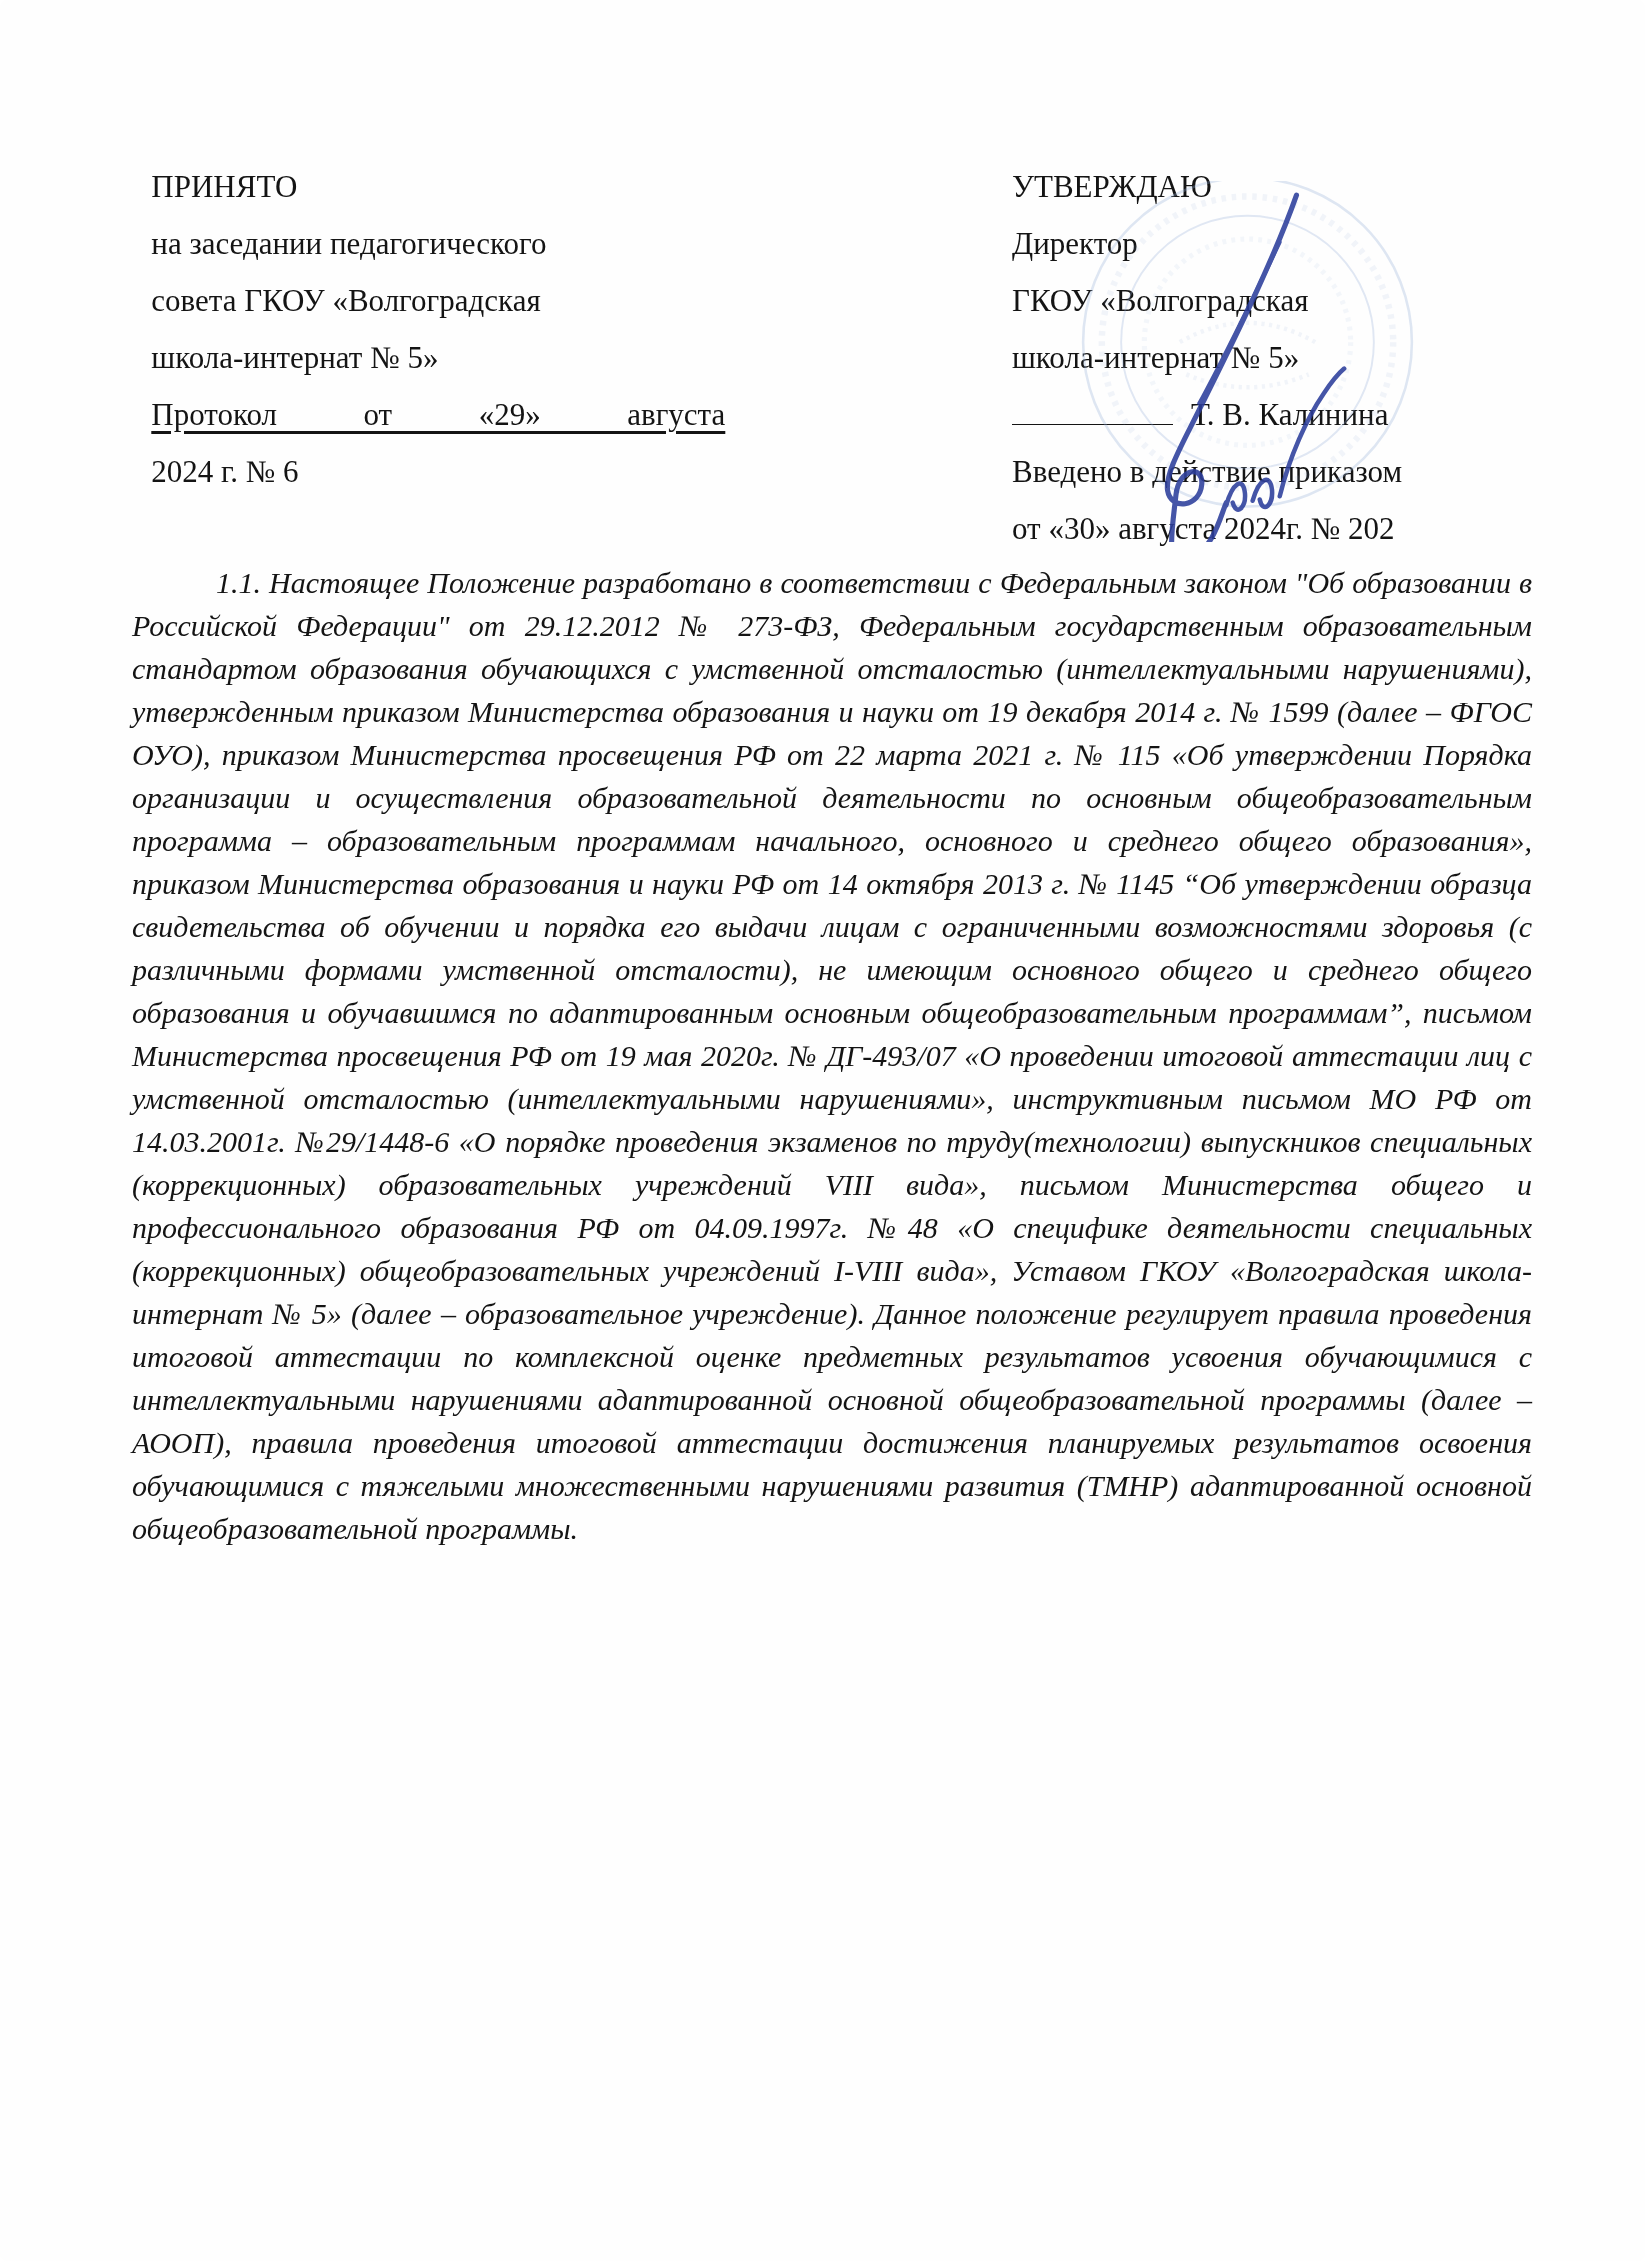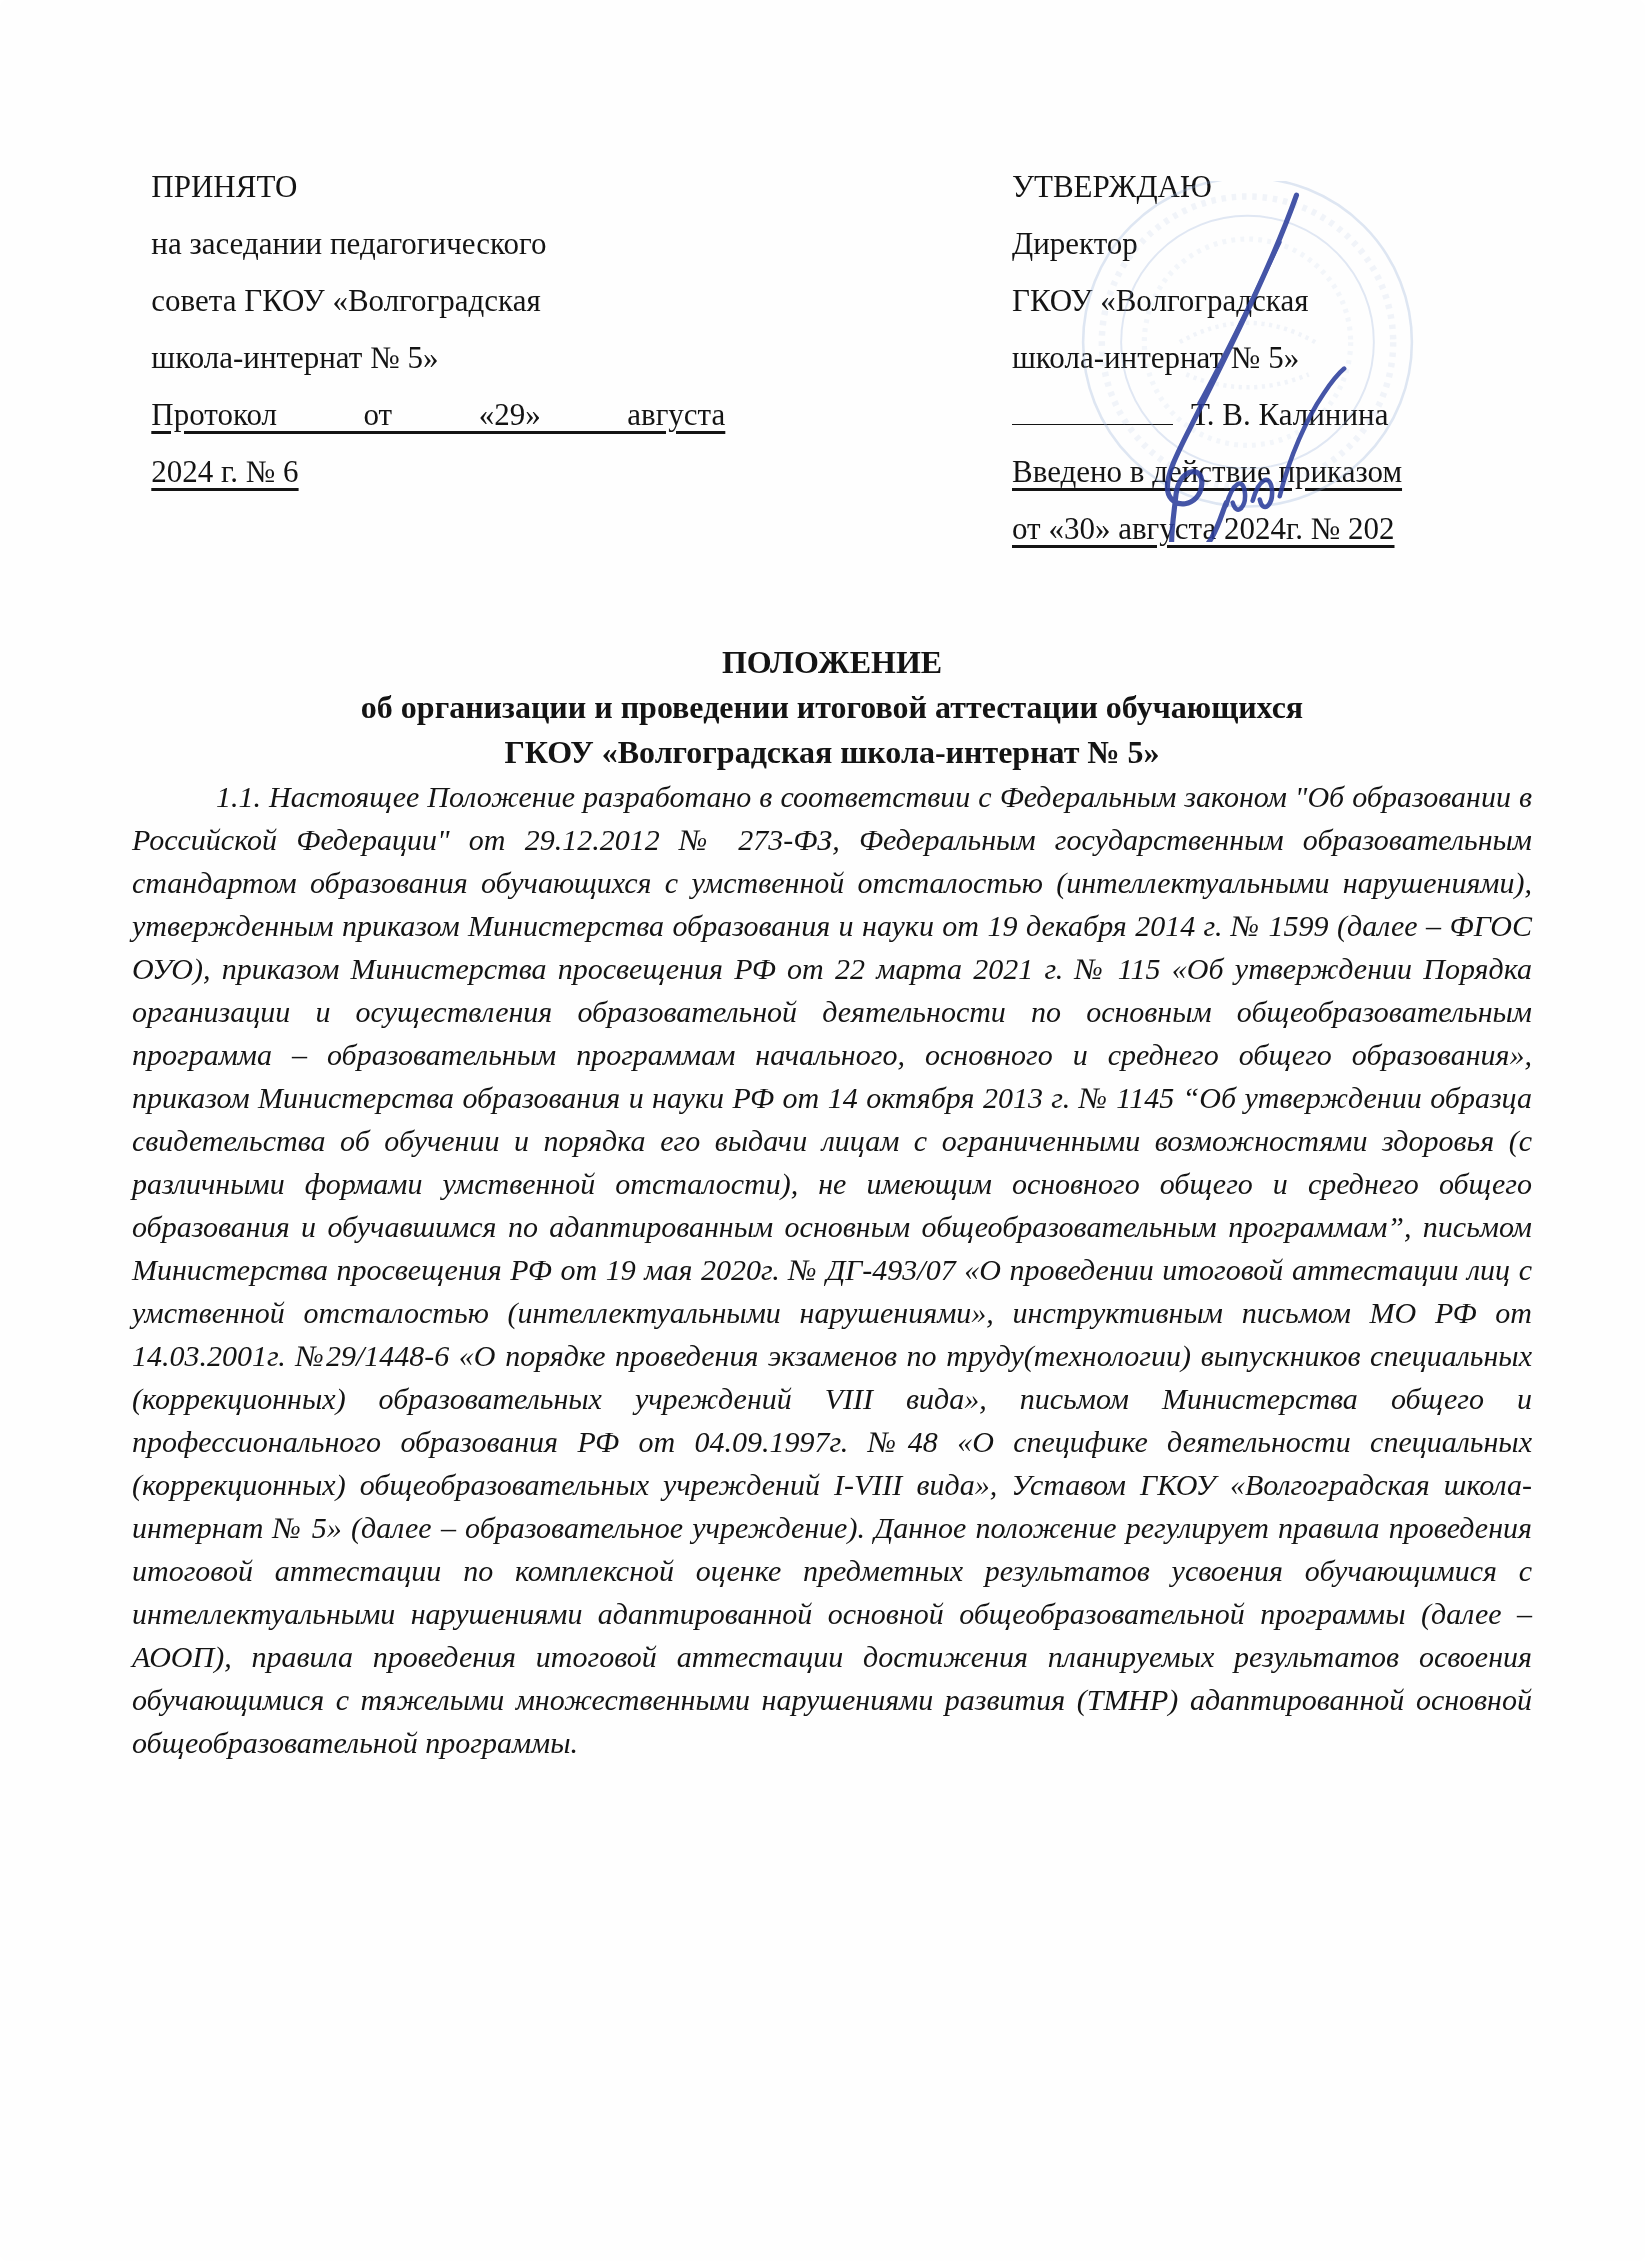--- a/index.html
+++ b/index.html
@@ -28,21 +28,21 @@
     position: absolute; left: 880px; top: 0; width: 522px;
   }
   .hline { white-space: nowrap; }
   .justify-line {
     text-align: justify;
     text-align-last: justify;
     text-decoration: underline;
     text-underline-offset: 6.4px;
     white-space: normal;
   }
-  .u { text-decoration: underline; text-underline-offset: 6.4px; }
+  .u { text-underline-offset: 6.4px; }
   .sig-row { white-space: nowrap; }
   .sig-blank {
     display: inline-block;
     width: 161px;
     border-bottom: 1.9px solid #141414;
     height: 31px;
     vertical-align: baseline;
     margin-right: 18px;
   }
   
@@ -131,24 +131,19 @@
             C 298 461, 315 453, 318 479
             C 320 503, 304 517, 299 494"></path>
           <path stroke-width="7" d="M 330 489
             C 345 428, 372 368, 398 330
             C 412 309, 424 296, 430 291"></path>
           <path stroke-width="6" d="M 205 345 C 230 300, 290 180, 330 95"></path>
         </g>
       </svg>
     </div>
 
-    <div class="doc-title">
-      <div>ПОЛОЖЕНИЕ</div>
-      <div>об организации и проведении итоговой аттестации обучающихся</div>
-      <div>ГКОУ «Волгоградская школа-интернат № 5»</div>
-    </div>
 
 
     <p class="body-par">1.1. Настоящее Положение разработано в соответствии с Федеральным законом "Об образовании в Российской Федерации" от 29.12.2012 № 273-ФЗ, Федеральным государственным образовательным стандартом образования обучающихся с умственной отсталостью (интеллектуальными нарушениями), утвержденным приказом Министерства образования и науки от 19 декабря 2014 г. № 1599 (далее – ФГОС ОУО), приказом Министерства просвещения РФ от 22 марта 2021 г. № 115 «Об утверждении Порядка организации и осуществления образовательной деятельности по основным общеобразовательным программа – образовательным программам начального, основного и среднего общего образования», приказом Министерства образования и науки РФ от 14 октября 2013 г. № 1145 “Об утверждении образца свидетельства об обучении и порядка его выдачи лицам с ограниченными возможностями здоровья (с различными формами умственной отсталости), не имеющим основного общего и среднего общего образования и обучавшимся по адаптированным основным общеобразовательным программам”, письмом Министерства просвещения РФ от 19 мая 2020г. № ДГ-493/07 «О проведении итоговой аттестации лиц с умственной отсталостью (интеллектуальными нарушениями», инструктивным письмом МО РФ от 14.03.2001г. №29/1448-6 «О порядке проведения экзаменов по труду(технологии) выпускников специальных (коррекционных) образовательных учреждений VIII вида», письмом Министерства общего и профессионального образования РФ от 04.09.1997г. №48 «О специфике деятельности специальных (коррекционных) общеобразовательных учреждений I-VIII вида», Уставом ГКОУ «Волгоградская школа-интернат № 5» (далее – образовательное учреждение). Данное положение регулирует правила проведения итоговой аттестации по комплексной оценке предметных результатов усвоения обучающимися с интеллектуальными нарушениями адаптированной основной общеобразовательной программы (далее – АООП), правила проведения итоговой аттестации достижения планируемых результатов освоения обучающимися с тяжелыми множественными нарушениями развития (ТМНР) адаптированной основной общеобразовательной программы.</p>
 
   </div>
 </div>
 
 
 </body></html>

